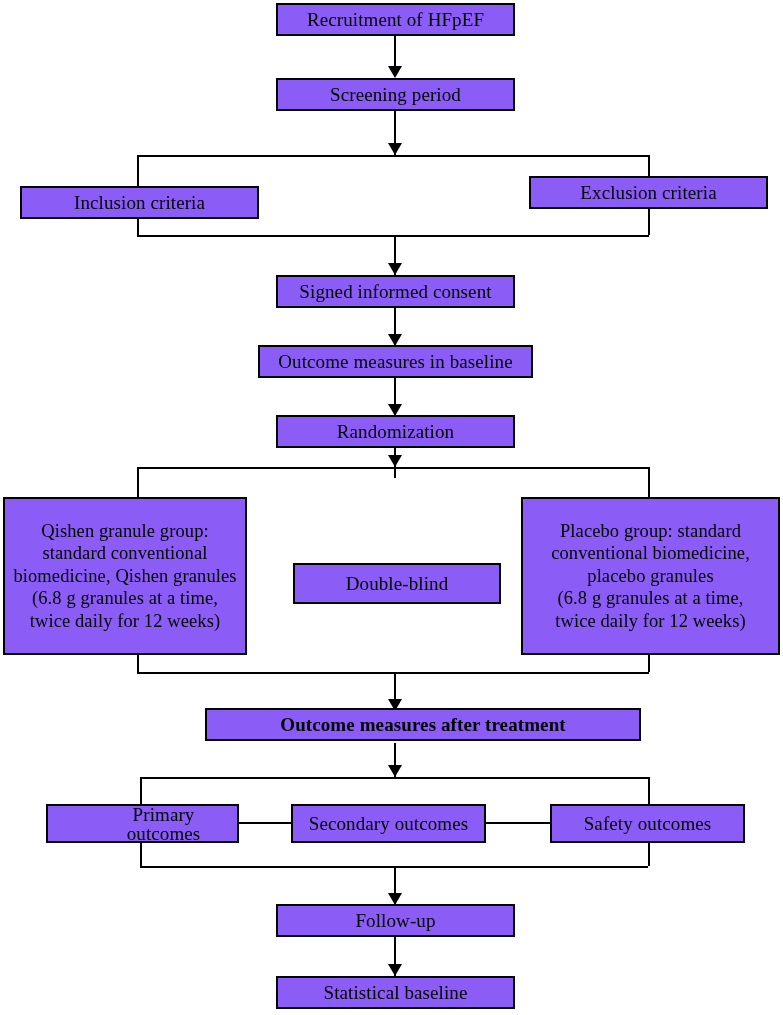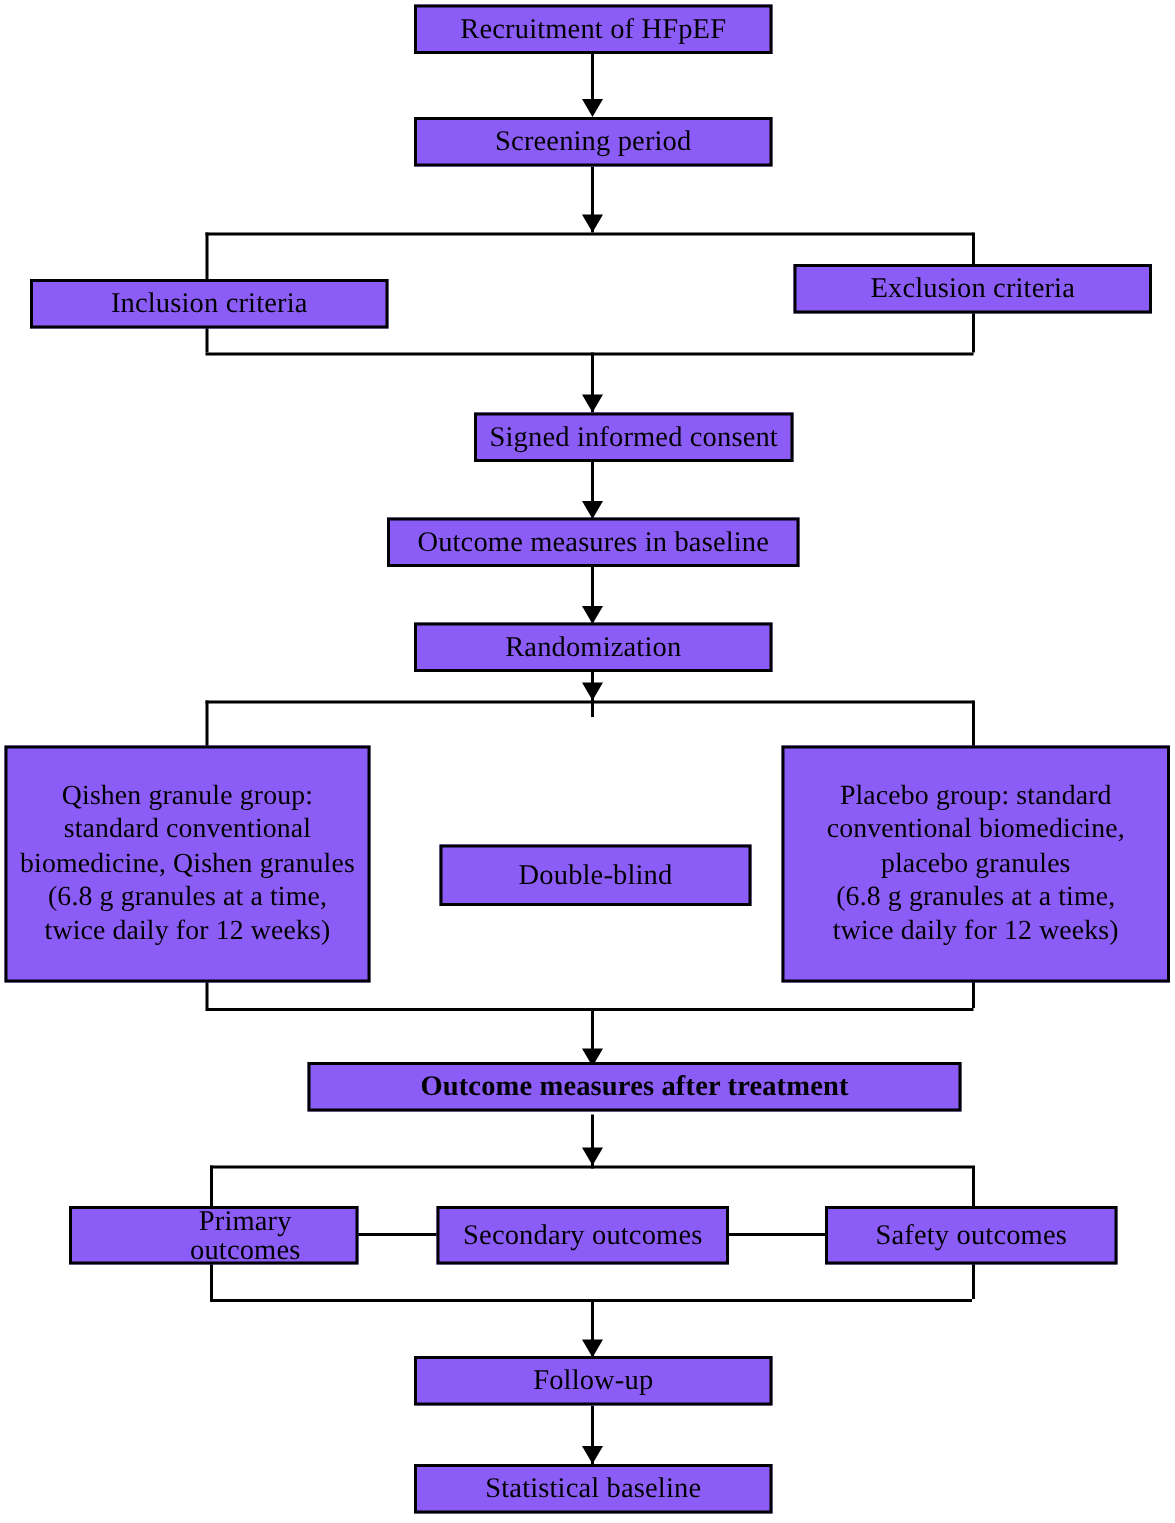--- a/index.html
+++ b/index.html
@@ -88,21 +88,21 @@
   <div class="vline" style="left:648px; top:155px; height:80px;"></div>
   <div class="hline" style="left:137px; top:235px; width:512px;"></div>
 
   <div class="node" style="left:20px; top:176px; width:239px; height:33px;margin-top:10px;">Inclusion criteria</div>
 
   <div class="node" style="left:529px; top:176px; width:239px; height:33px;">Exclusion criteria</div>
 
   <div class="vline" style="left:394px; top:235px; height:40px;"></div>
   <div class="arrowhead" style="left:388px; top:263px;"></div>
 
-  <div class="node" style="left:276px; top:275px; width:213px; height:33px;margin-left:40px;">Signed informed consent</div>
+  <div class="node" style="left:276px; top:275px; width:239px; height:33px;">Signed informed consent</div>
 
   <div class="vline" style="left:394px; top:308px; height:38px;"></div>
   <div class="arrowhead" style="left:388px; top:334px;"></div>
 
   <div class="node" style="left:258px; top:345px; width:275px; height:33px;">Outcome measures in baseline</div>
 
   <div class="vline" style="left:394px; top:378px; height:38px;"></div>
   <div class="arrowhead" style="left:388px; top:404px;"></div>
 
   <div class="node" style="left:276px; top:415px; width:239px; height:33px;">Randomization</div>

